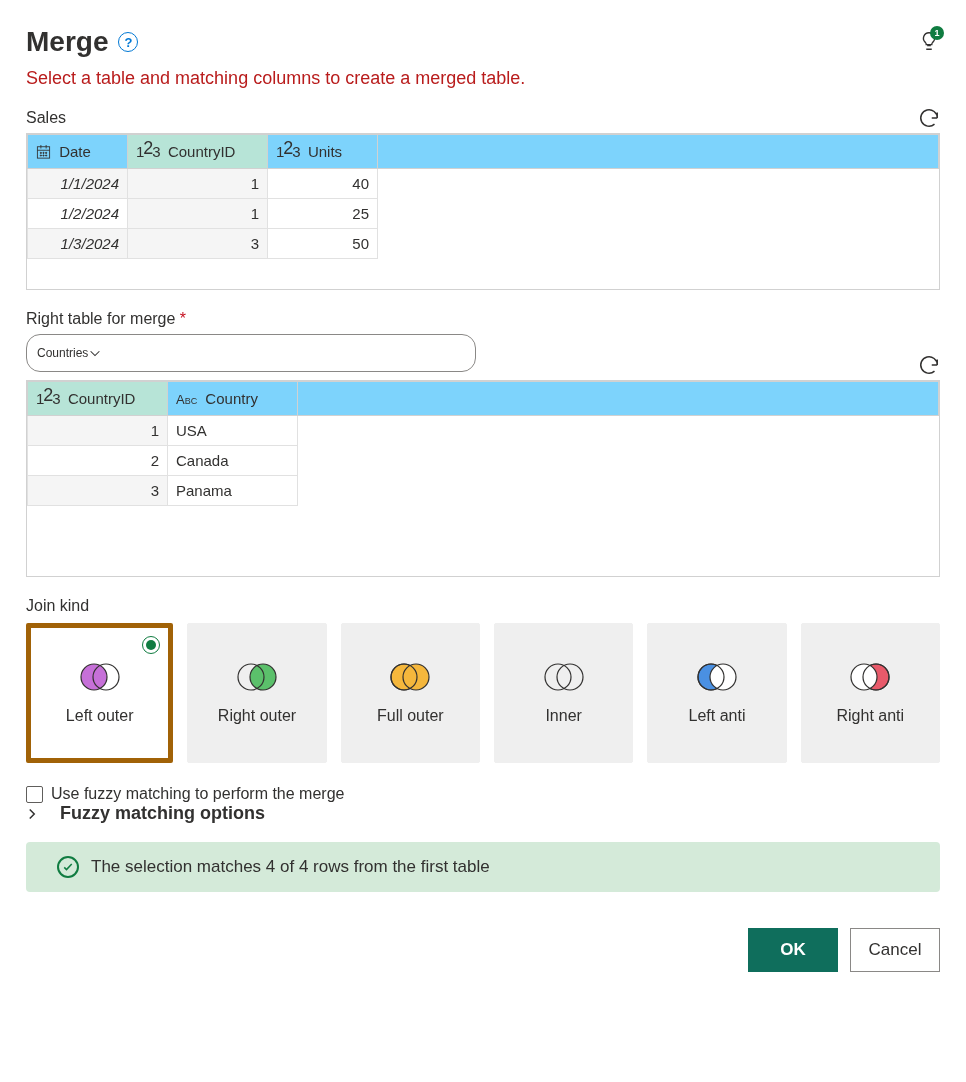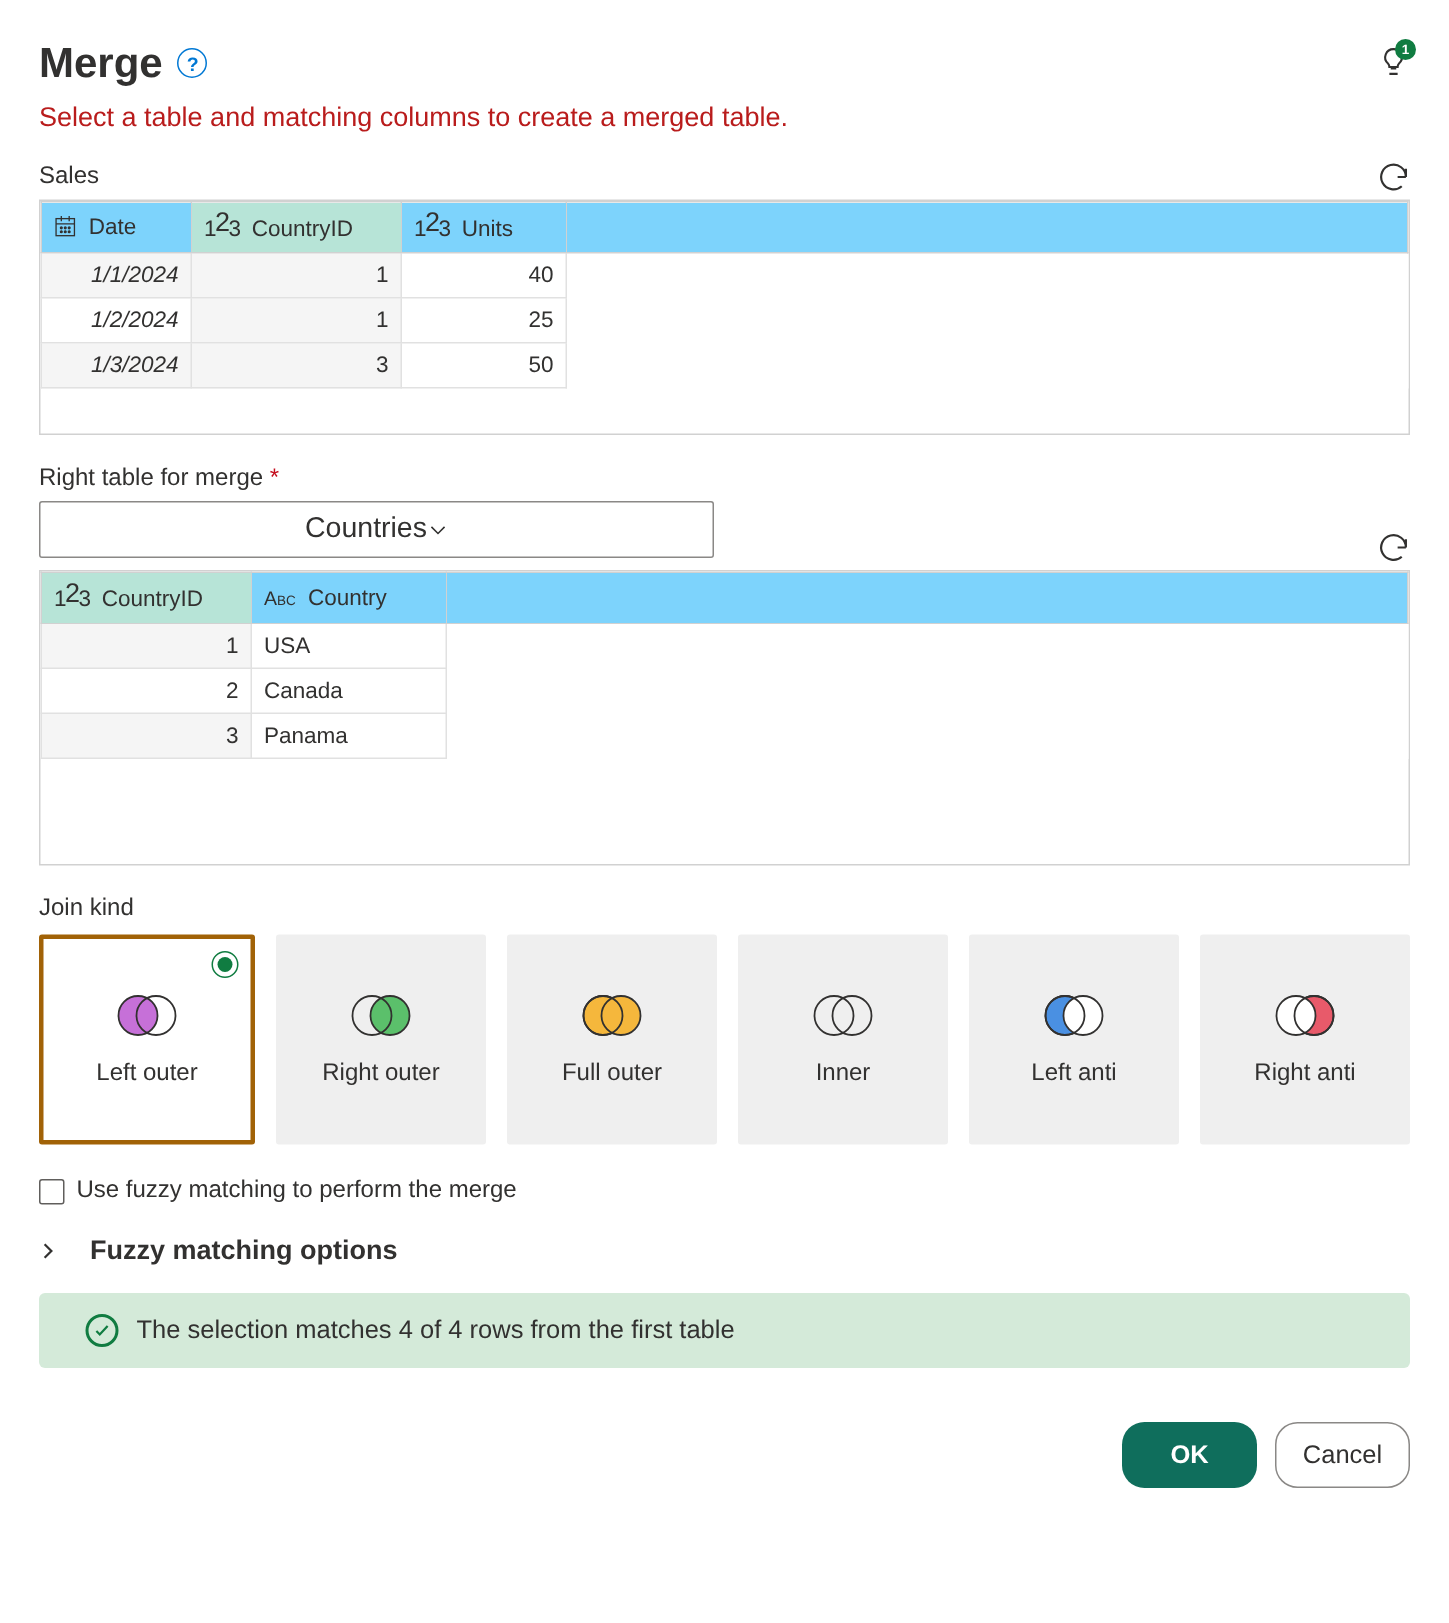--- a/index.html
+++ b/index.html
@@ -47,58 +47,58 @@
   .data-table td {
     border: 1px solid #e1e1e1; padding: 4px 8px; height: 30px; font-size: 15px;
   }
   .data-table td.num { text-align: right; }
   .data-table td.txt { text-align: left; }
   .data-table td.date { text-align: right; font-style: italic; }
   .zebra tbody tr:nth-child(odd) td:first-child { background: #f5f5f5; }
   .zebra tbody tr:nth-child(even) td:first-child { background: #fff; }
   .zebra tbody tr td.selcol { background: #f5f5f5; }
   .dropdown {
-    width: 450px; height: 38px; border: 1px solid #8a8886; border-radius: 2px;
-    display: flex; align-items: center; padding: 0 10px; justify-content: center;
-    cursor: pointer; margin-bottom: 8px; font-size: 19px;
+    width: 450px; height: 38px; border: 1px solid #8a8886; border-radius: 14px;
+    display: flex; align-items: center; padding: 0 10px; justify-content: flex-start;
+    cursor: pointer; margin-bottom: 8px; font-size: 12px;
   }
   .chev { width: 14px; height: 14px; }
   .join-grid { display: flex; gap: 14px; margin-top: 8px; margin-bottom: 22px; }
   .join-card {
     flex: 1; height: 140px; background: #efefef; border: 1px solid #efefef;
     border-radius: 2px; display: flex; flex-direction: column;
     align-items: center; justify-content: center; gap: 14px;
     position: relative; cursor: pointer; font-size: 16px; text-align: center;
     padding: 0 6px;
   }
-  .join-card.selected { background: #fff; border: 3px solid #a16207; }
+  .join-card.selected { background: #fff; border: 5px solid #a16207; }
   .join-radio {
     position: absolute; top: 8px; right: 8px; width: 18px; height: 18px;
     border: 1.5px solid #107c41; border-radius: 50%; display: flex;
     align-items: center; justify-content: center;
   }
   .join-radio .dot { width: 10px; height: 10px; background: #107c41; border-radius: 50%; }
   .venn { width: 48px; height: 32px; }
-  .checkbox-row { display: flex; align-items: center; gap: 8px; margin-bottom: 20px; }
+  .checkbox-row { display: flex; align-items: center; gap: 8px; }
   .checkbox-box { width: 17px; height: 17px; border: 1px solid #605e5c; border-radius: 2px; cursor: pointer; }
   .checkbox-label { font-size: 16px; }
   .expand-row { display: flex; align-items: center; gap: 8px; cursor: pointer; margin-bottom: 18px; }
   .expand-row .label { font-size: 18px; font-weight: 600; margin-left: 14px; }
   .status-banner {
     background: #d4ead9; border-radius: 4px; padding: 14px 31px;
     display: flex; align-items: center; gap: 12px; font-size: 17px;
     margin-bottom: 36px;
   }
   .check-circle {
     width: 22px; height: 22px; border: 2px solid #107c41; border-radius: 50%;
     display: flex; align-items: center; justify-content: center; color: #107c41;
     flex-shrink: 0;
   }
   .button-row { display: flex; justify-content: flex-end; gap: 12px; }
-  .btn { min-width: 90px; height: 44px; border-radius: 15px; font-size: 17px; cursor: pointer; border: none; }
+  .btn { min-width: 90px; height: 44px; border-radius: 0; font-size: 17px; cursor: pointer; border: none; }
   .btn-primary { background: #0f6e5c; color: #fff; font-weight: 600; }
   .btn-secondary { background: #fff; color: #323130; border: 1px solid #8a8886; }
   .col-date { width: 100px; }
   .col-id { width: 140px; }
   .col-units { width: 110px; }
   .col-country { width: 130px; }
   .col-spacer { border-left: none !important; }
   .date-icon { width: 15px; height: 14px; display:inline-block; vertical-align: -2px; margin-right:4px;}
   .sup123 { font-size:15px; letter-spacing:-1px;}
   .sup123 .two { font-size:18px; position:relative; top:-3px;}

